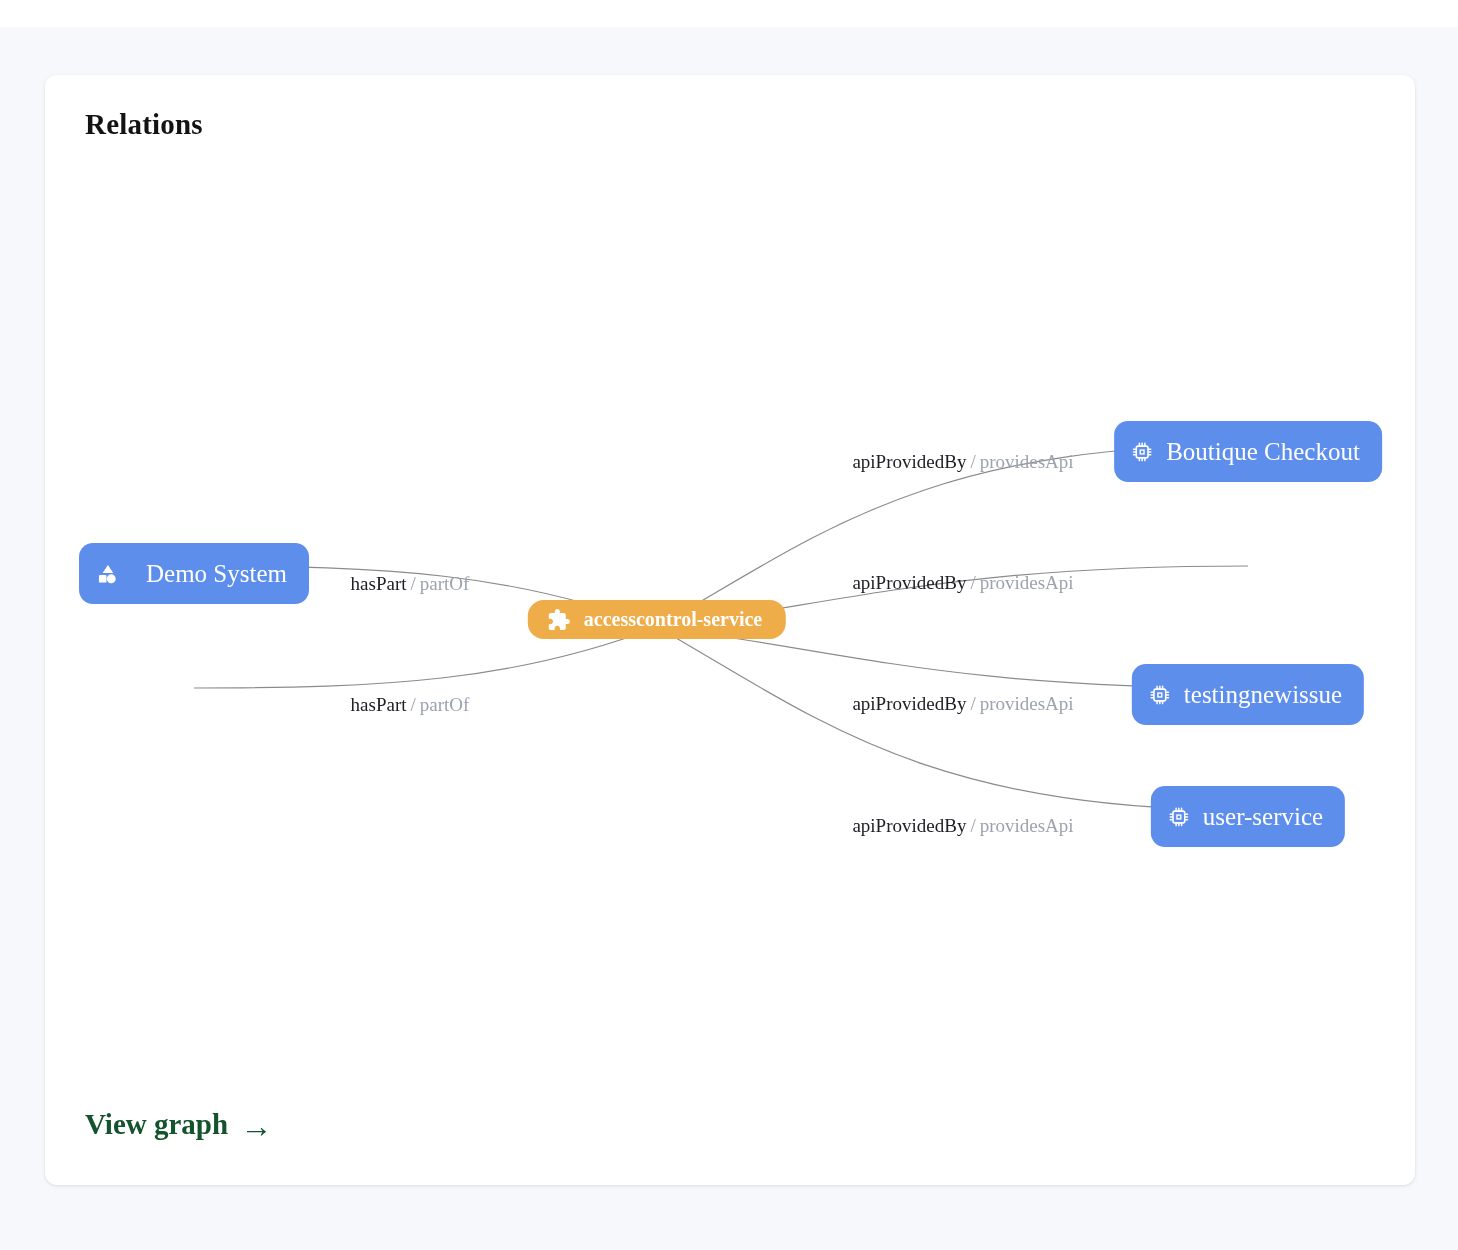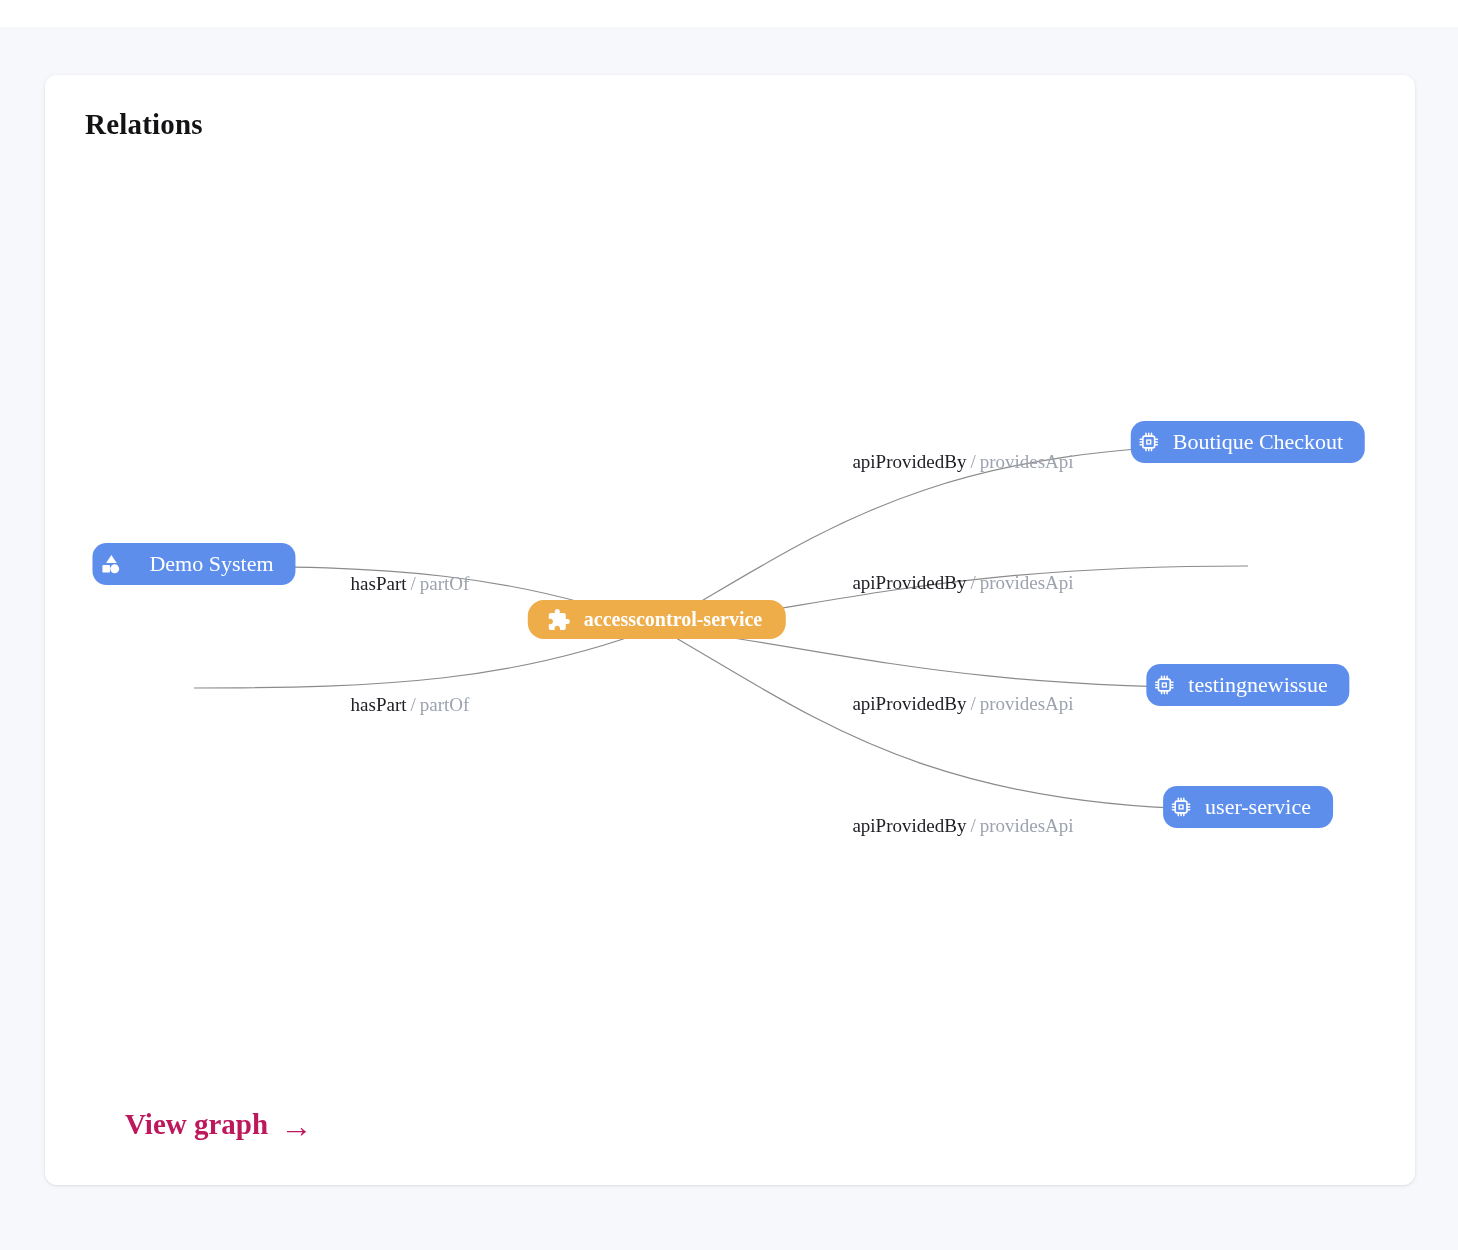--- a/index.html
+++ b/index.html
@@ -27,24 +27,24 @@
     font-size: 29px; font-weight: 700; color: #131316;
     letter-spacing: 0.2px;
   }
   .graph { position: absolute; inset: 0; }
   .edges { position: absolute; left: 0; top: 0; z-index: 1; }
   .edges path { stroke: #8b8b8b; stroke-width: 1.2; fill: none; }
 
   .node {
     position: absolute; z-index: 2;
     display: inline-flex; align-items: center;
-    gap: 13px; height: 42px; padding: 0 22px 0 7px;
+    gap: 13px; height: 61px; padding: 0 22px 0 17px;
     border-radius: 14px;
     background: #5e8eec;
-    color: #ffffff; font-size: 22px; white-space: nowrap;
+    color: #ffffff; font-size: 25px; white-space: nowrap;
     transform: translateX(-50%);
     cursor: pointer;
   }
   .node .n-icon { display: inline-flex; width: 22px; height: 22px; flex: none; }
   .node .n-icon svg { width: 100%; height: 100%; }
   .node.center {
     background: #efad4a;
     height: 39px; border-radius: 16px;
     font-weight: 700; font-size: 20px;
     padding: 0 24px 0 19px;
@@ -56,22 +56,22 @@
     transform: translate(-50%, -50%);
     font-size: 19px; white-space: nowrap;
     color: #202027;
   }
   .edge-label .sep, .edge-label .secondary { color: #9ca3af; }
   .edge-label .sep { margin: 0 4px; }
 
   .view-graph {
     position: absolute; left: 40px; top: 1033px;
     display: inline-flex; align-items: center; gap: 12px;
-    font-size: 29px; font-weight: 700; color: #be185d;
-    cursor: pointer; text-decoration: none; margin-left: 40px;
+    font-size: 29px; font-weight: 700; color: #14532d;
+    cursor: pointer; text-decoration: none;
   }
   .view-graph .arrow { font-weight: 400; font-size: 32px; line-height: 1; position: relative; top: 1px; }
 </style>
 </head>
 <body>
 
 <div class="canvas">
   <div class="card">
 
     <div class="card-title">Relations</div>

